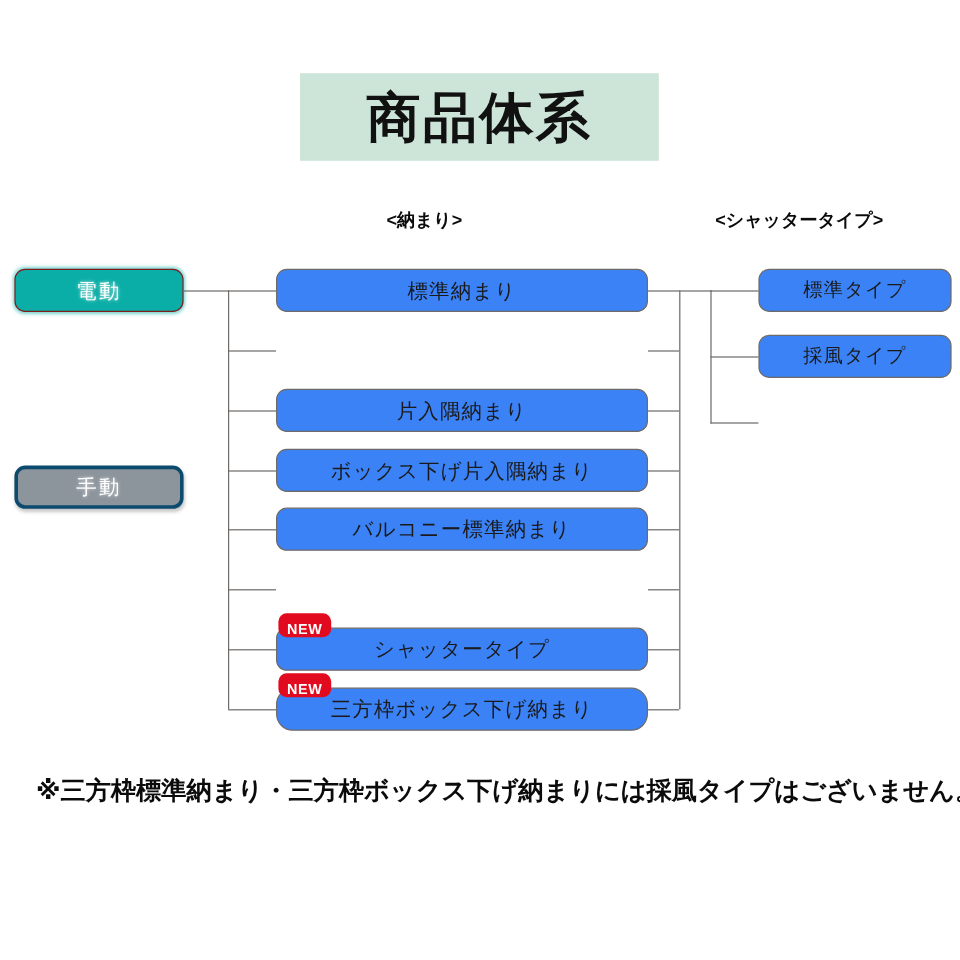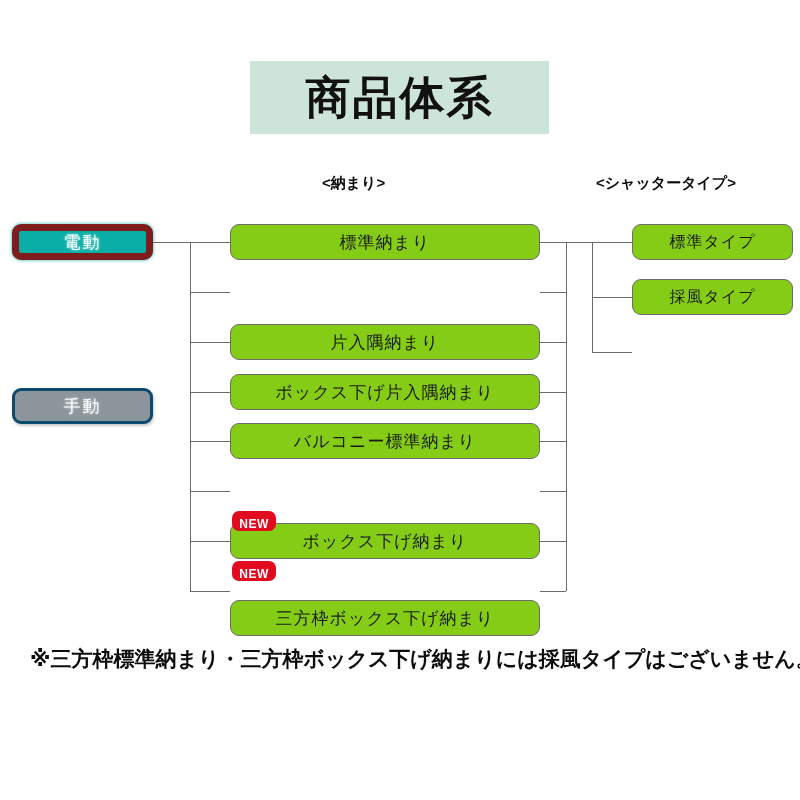--- a/index.html
+++ b/index.html
@@ -67,37 +67,37 @@
     align-items: center;
     justify-content: center;
     font-size: 17px;
     color: #ffffff;
     letter-spacing: 2px;
     box-sizing: border-box;
   }
   #btn-dendou {
     top: 224px;
     background: #0aaea7;
-    border: 7px solid #7f1d1d;
+    border: 1px solid #7f1d1d;
     box-shadow: 0 0 3px 1px rgba(12,175,168,0.55);
     text-shadow: 0 0 3px rgba(255,255,255,0.85);
   }
   #btn-shudou {
     top: 388px;
     background: #8d959c;
     border: 3px solid #0c4a6e;
     box-shadow: 1px 2px 3px rgba(0,0,0,0.22);
     text-shadow: 0 0 3px rgba(255,255,255,0.7);
   }
 
   
   .node {
     position: absolute;
     box-sizing: border-box;
-    background: #84cc16;
+    background: #3b82f6;
     border: 1px solid #6d6a68;
     border-radius: 9px;
     display: flex;
     align-items: center;
     justify-content: center;
     color: #1a1a1a;
   }
   .node-mid {
     left: 230px;
     width: 310px;
@@ -207,23 +207,23 @@
   <div class="node node-mid" style="top:324px;">
     <span>片入隅納まり</span>
   </div>
   <div class="node node-mid" style="top:374px;">
     <span>ボックス下げ片入隅納まり</span>
   </div>
   <div class="node node-mid" style="top:423px;">
     <span>バルコニー標準納まり</span>
   </div>
   <div class="node node-mid" style="top:523px;">
-    <span>ボックス下げ納まり</span>
-  </div>
-  <div class="node node-mid" style="top:600px;">
+    <span>シャッタータイプ</span>
+  </div>
+  <div class="node node-mid" style="top:573px;border-radius:14px;">
     <span>三方枠ボックス下げ納まり</span>
   </div>
 
   <div class="new-badge" style="left:232px; top:511px;">
     <span>NEW</span>
   </div>
   <div class="new-badge" style="left:232px; top:561px;">
     <span>NEW</span>
   </div>
 

